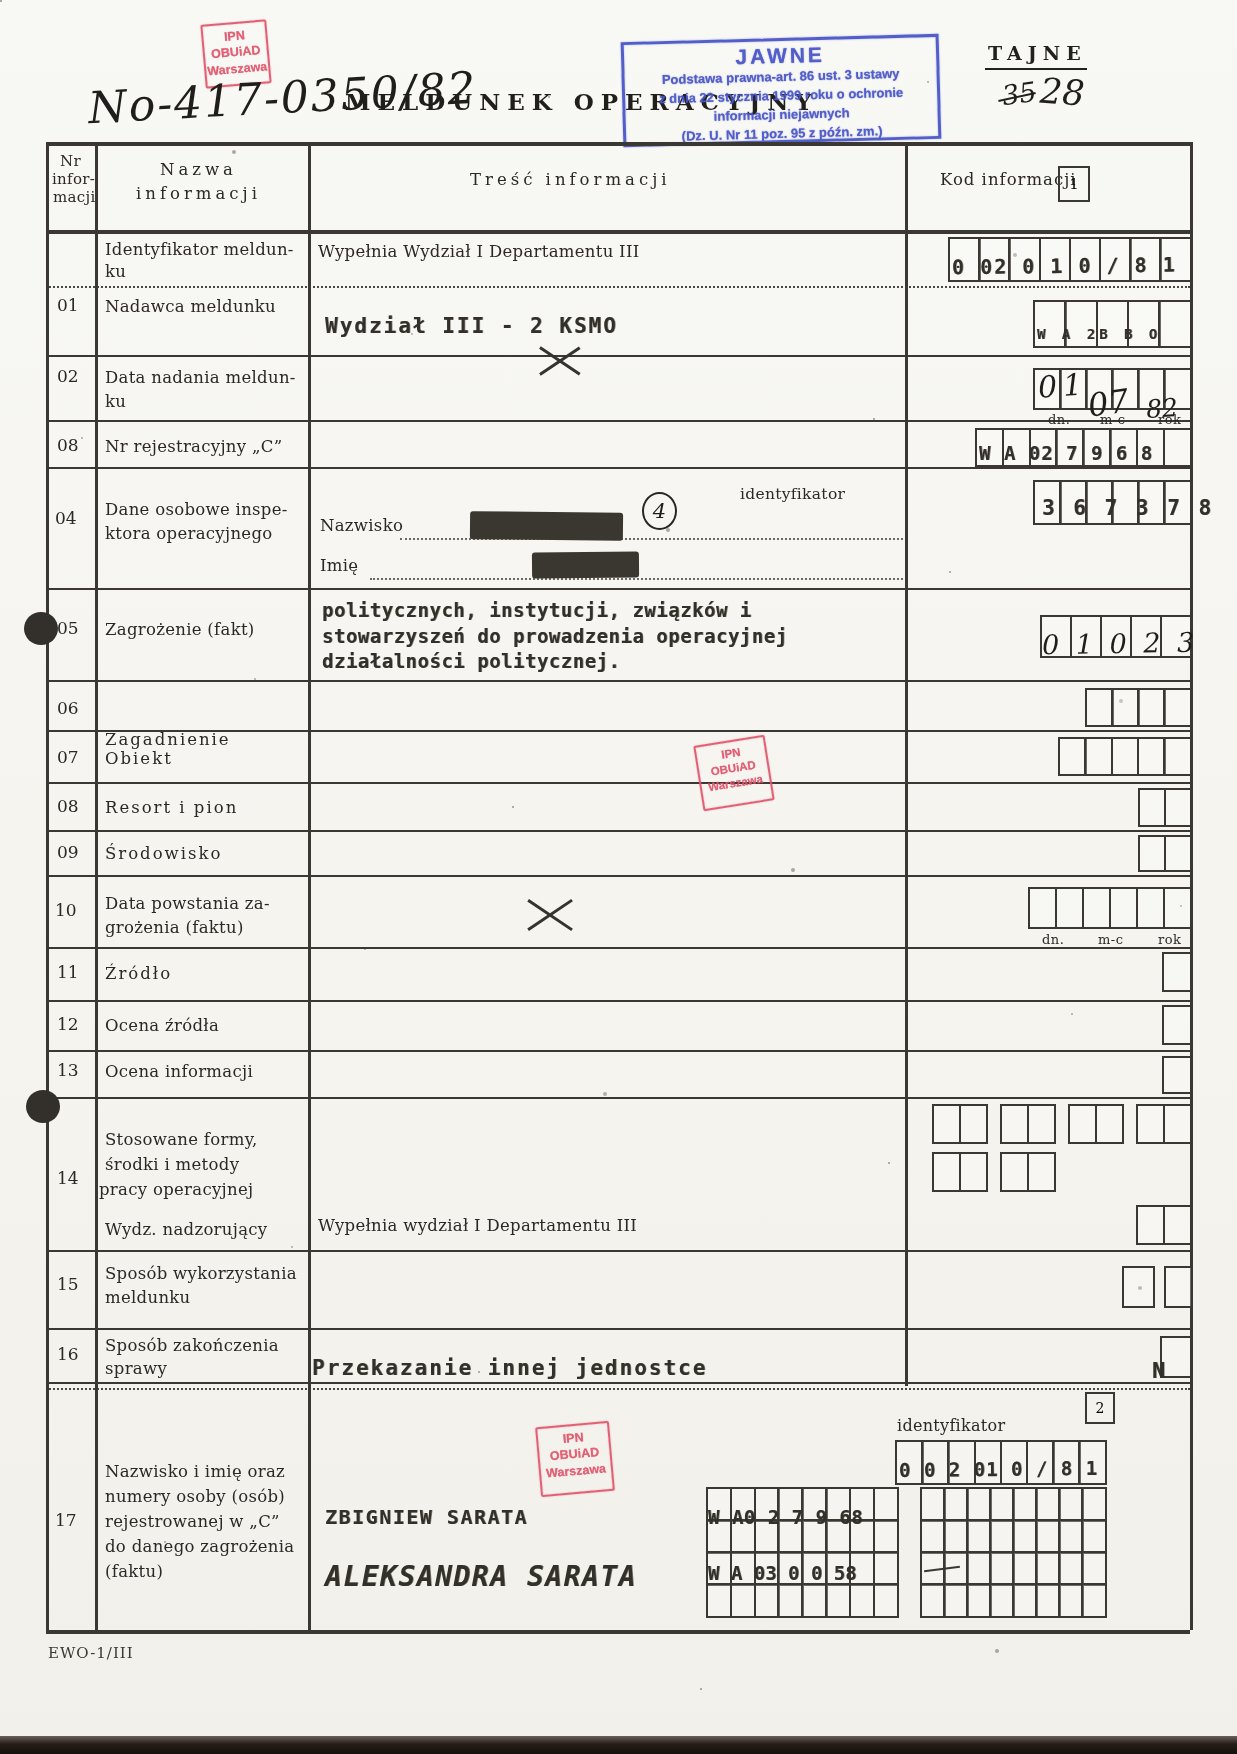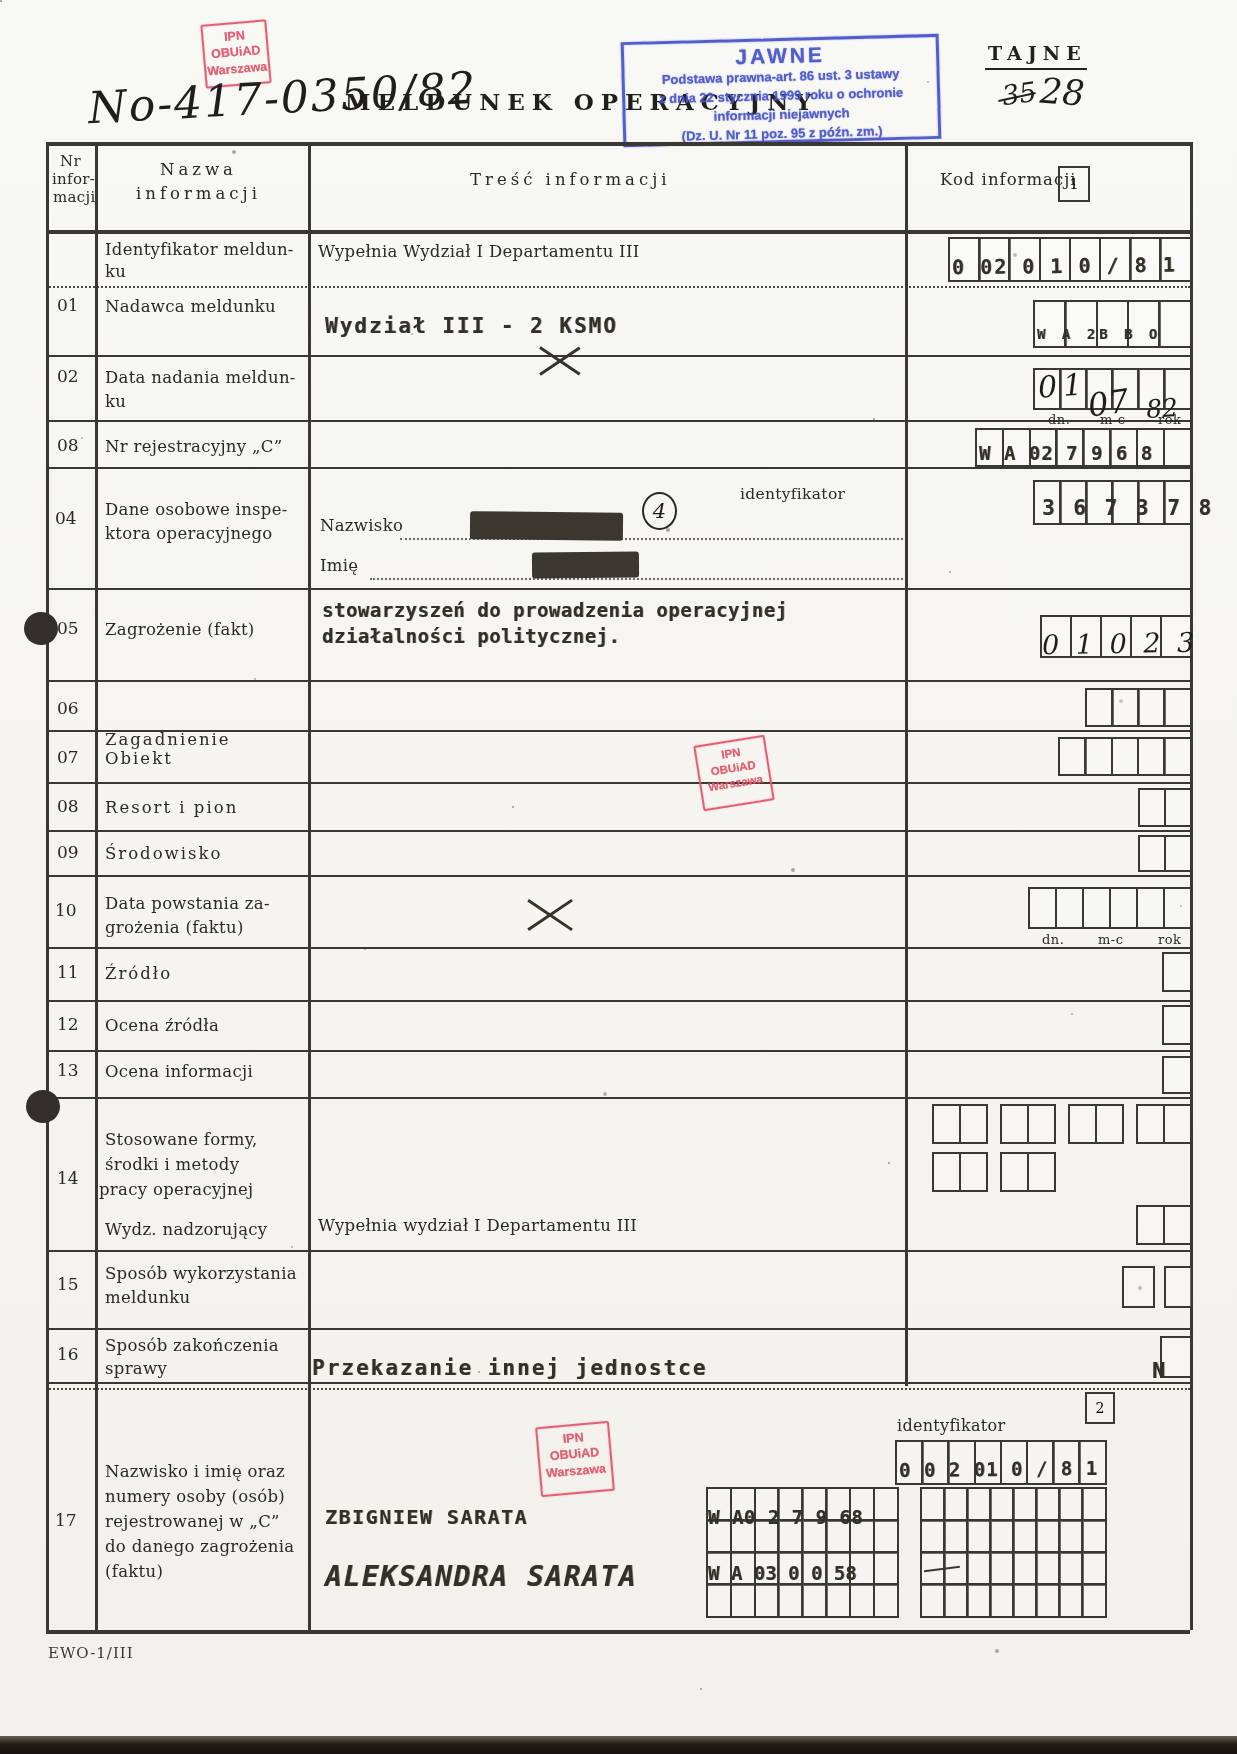--- a/index.html
+++ b/index.html
@@ -211,20 +211,21 @@
         <div class="cbox"></div>
         <div class="cbox"></div>
       </div>
     </div>
   <span class="typed" style="left:1042px;top:496px;font-size:21px;letter-spacing:3px;">3 6 7 3 7 8</span>
 
   <div class="punch" style="left:24px;top:612px;"></div>
   <span class="abs nr" style="left:57px;top:618px;">05</span>
   <span class="abs lbl" style="left:105px;top:618px;">Zagrożenie (fakt)</span>
   <div class="abs" style="left:322px;top:598px;">
+    <span class="typed" style="position:static;display:block;font-size:19px;line-height:25.5px;letter-spacing:.5px;">politycznych, instytucji, związków i</span>
     <span class="typed" style="position:static;display:block;font-size:19px;line-height:25.5px;letter-spacing:.5px;">stowarzyszeń do prowadzenia operacyjnej</span>
     <span class="typed" style="position:static;display:block;font-size:19px;line-height:25.5px;letter-spacing:.5px;">działalności politycznej.</span>
   </div>
   <div class="boxgrid" style="left:1040px;top:615px;width:152px;height:43px;">
       <div class="brow">
         <div class="cbox"></div>
         <div class="cbox"></div>
         <div class="cbox"></div>
         <div class="cbox"></div>
         <div class="cbox"></div>

